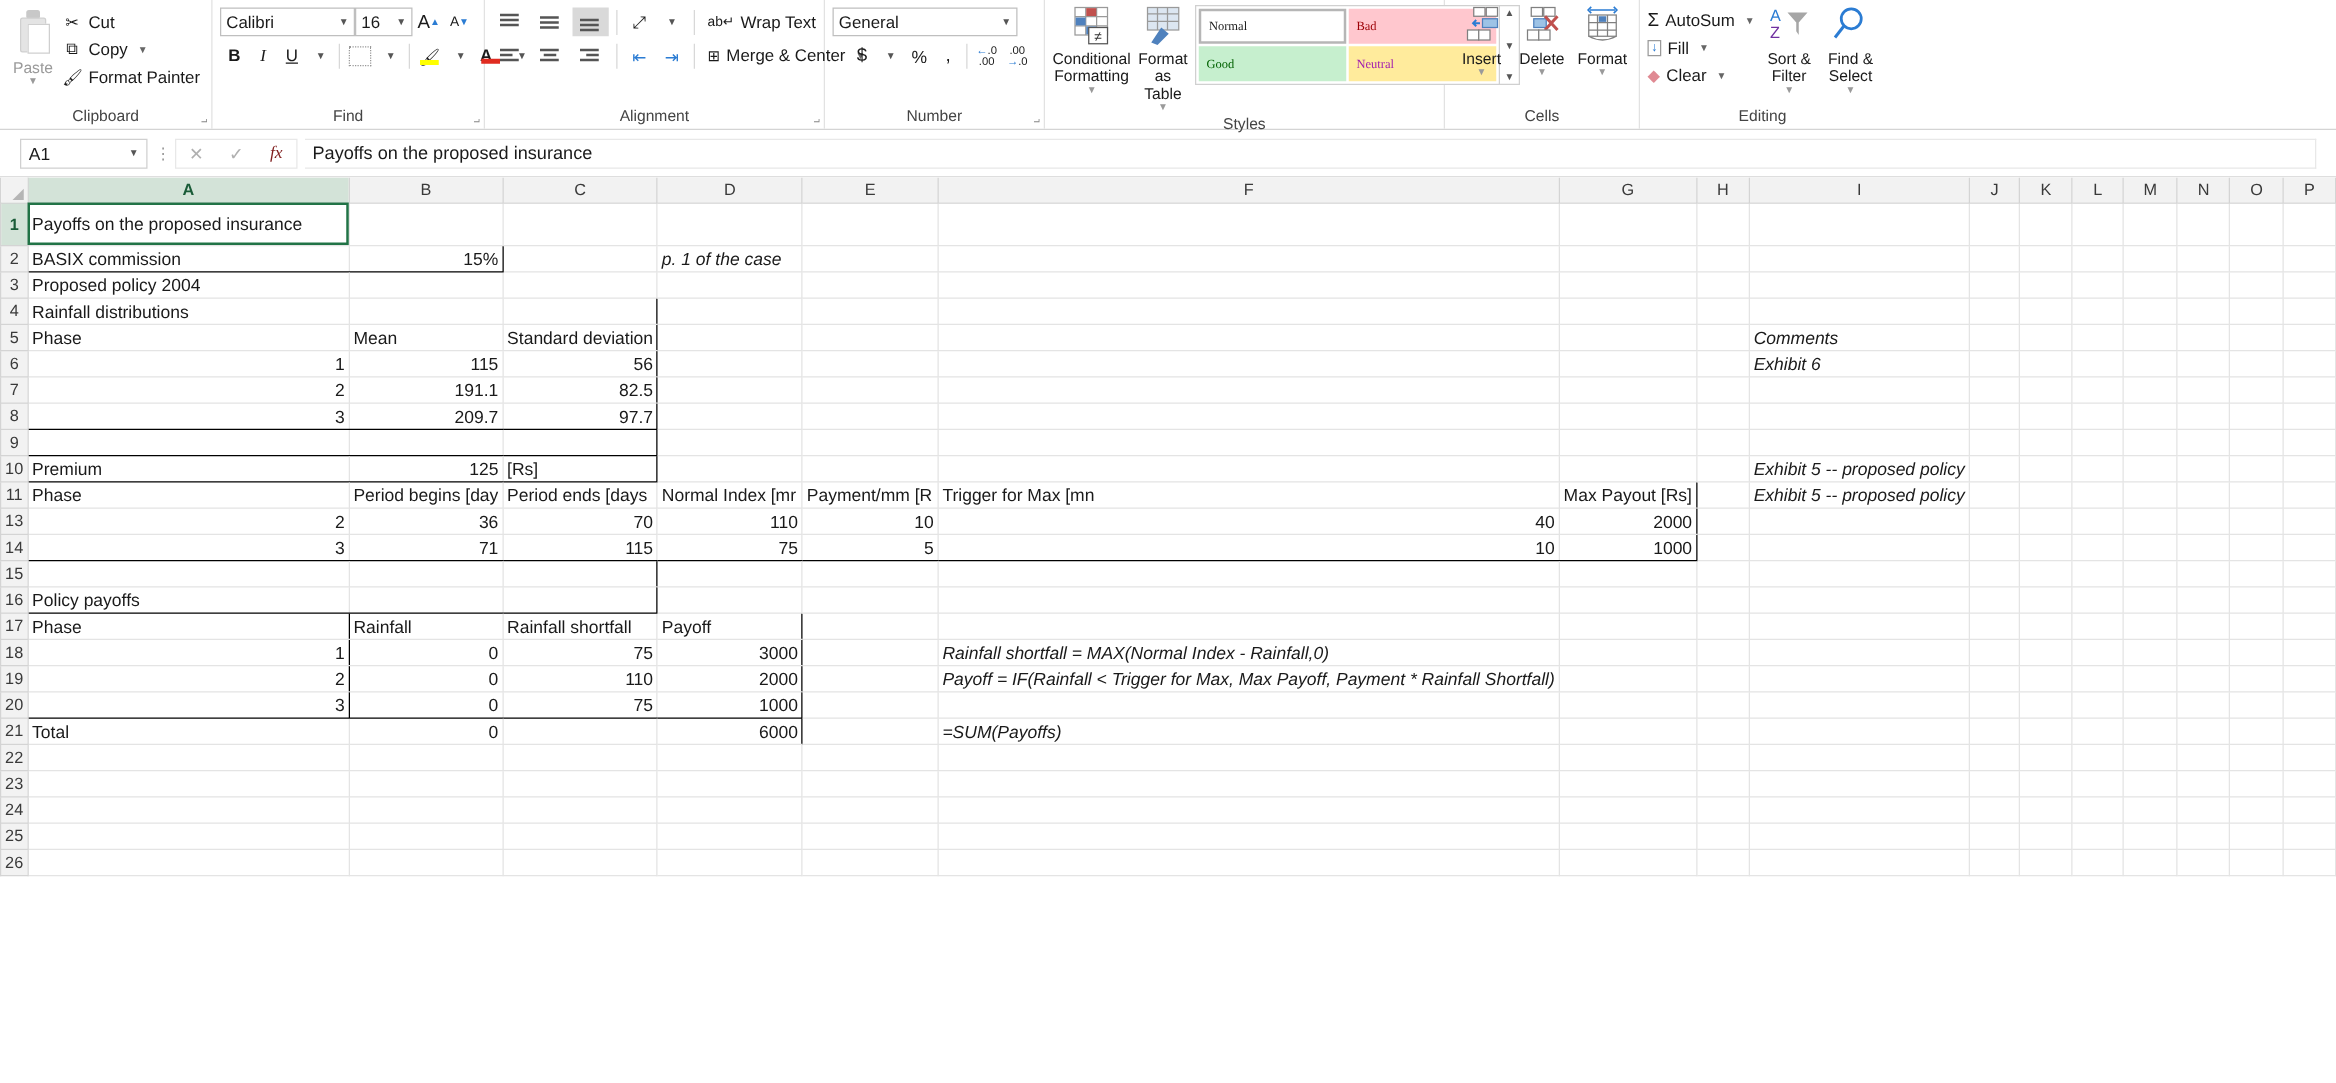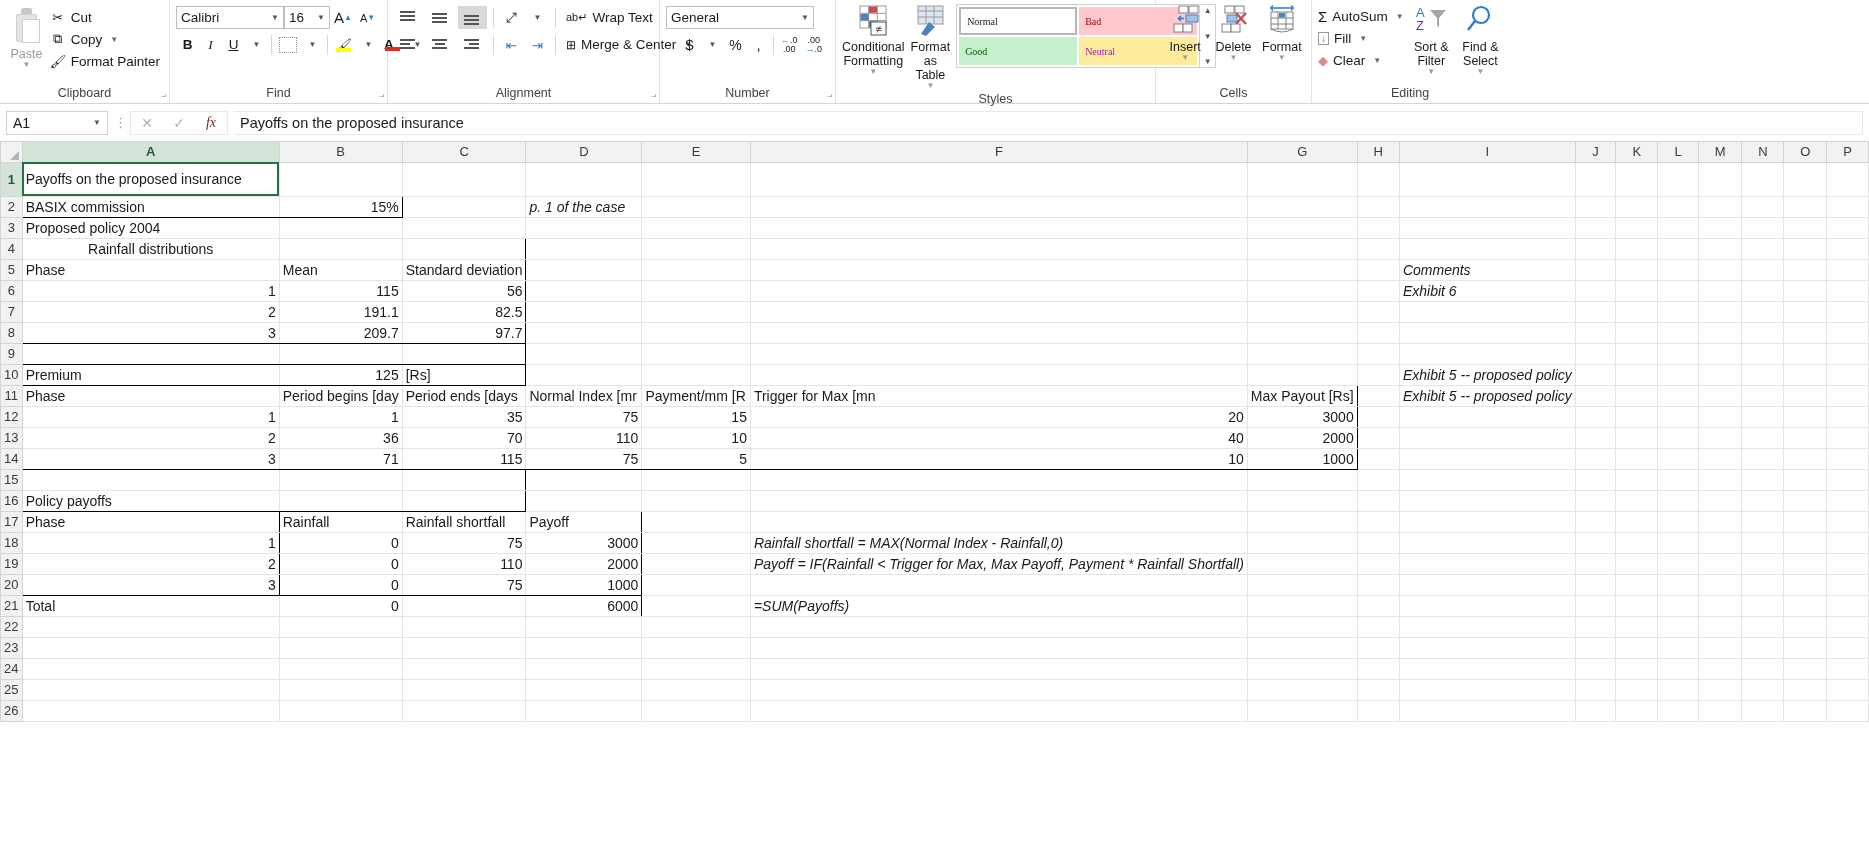--- a/index.html
+++ b/index.html
@@ -119,21 +119,21 @@
   .csbar div{ text-align:center; font-size:8px; color:#555; line-height:9px;}
 
   
   .cellsg{ width:156px;}
   
   .editg{ width: 196px; border-right:none;}
   .ed-left{ display:flex; flex-direction:column; gap:1px; padding-top:2px;}
   .ed-item{ display:flex; align-items:center; gap:5px; font-size:13.5px; color:#1a1a1a; height:21px; white-space:nowrap;}
 
   
-  .fbar{ height:38px; display:flex; align-items:center; padding:0 6px; gap:6px; background:#fff; border-bottom:1px solid #d4d4d4;}
+  .fbar{ height:38px; display:flex; align-items:center; padding:0 16px; gap:6px; background:#fff; border-bottom:1px solid #d4d4d4;}
   .namebox{ width:102px; height:24px; border:1px solid #d0d0d0; background:#fff; display:flex; align-items:center;
             justify-content:space-between; padding:0 6px; font-size:14px; color:#1a1a1a;}
   .vdots{ color:#9a9a9a; font-size:13px; letter-spacing:1px; width:10px; text-align:center;}
   .fbtns{ display:flex; align-items:center; gap:0; height:24px; border:1px solid #e8e8e8; background:#fff;}
   .fbtn{ width:32px; text-align:center; font-size:14px; color:#b0b0b0;}
   .fbtn.fx{ color:#7f1d1d; font-style:italic; font-family:"Liberation Serif",serif;}
   .finput{ flex:1; height:24px; border:1px solid #e8e8e8; border-left:none; background:#fff;
            display:flex; align-items:center; padding:0 6px; font-size:14.5px; color:#1a1a1a;}
 
   
@@ -148,21 +148,21 @@
      border-style:solid; border-width:0 0 9px 9px; border-color:transparent transparent #b5b5b5 transparent;}
   .rh{ width:27px; background:#f2f2f2; border:1px solid #d4d4d4; font-size:13px; color:#3a3a3a;
        text-align:center; font-weight:normal;}
   td.cell{ border-right:1px solid #e4e4e4; border-bottom:1px solid #e4e4e4; height:21px;
            font-size:14px; color:#1a1a1a; padding:0 3px; overflow:hidden; white-space:nowrap; vertical-align:middle;}
   .r{ text-align:right;} .l{ text-align:left;}
   .green{ color:#33cc77; font-style:italic; }
   .ovf{ overflow:visible; position:relative; z-index:2;}
   .title-cell{ font-size:22px; }
   
-  .bt{ border-top:1.6px solid #000 !important;text-align:center;}
+  .bt{ border-top:1.6px solid #000 !important;}
   .bb{ border-bottom:1.6px solid #000 !important;}
   .bl{ border-left:1.6px solid #000 !important;}
   .br{ border-right:1.6px solid #000 !important;}
   
   .sel{ outline:2px solid #217346; outline-offset:-2px; position:relative; z-index:3;}
   .colhdr .active{ background:#d3e3d8; color:#1a5c38; font-weight:bold;}
   .rh.active{ background:#d3e3d8; color:#1a5c38; font-weight:bold;}
 </style>
 </head>
 <body>
@@ -771,39 +771,20 @@
         <td class="cell l green ovf">Exhibit 5 -- proposed policy</td>
         <td class="cell"></td>
         <td class="cell"></td>
         <td class="cell"></td>
         <td class="cell"></td>
         <td class="cell"></td>
         <td class="cell"></td>
         <td class="cell"></td>
       </tr>
 
-      <tr>
-        <th class="rh">12</th>
-        <td class="cell r bl">1</td>
-        <td class="cell r">1</td>
-        <td class="cell r">35</td>
-        <td class="cell r">75</td>
-        <td class="cell r">15</td>
-        <td class="cell r">20</td>
-        <td class="cell r br">3000</td>
-        <td class="cell"></td>
-        <td class="cell"></td>
-        <td class="cell"></td>
-        <td class="cell"></td>
-        <td class="cell"></td>
-        <td class="cell"></td>
-        <td class="cell"></td>
-        <td class="cell"></td>
-        <td class="cell"></td>
-      </tr>
 
       <tr>
         <th class="rh">13</th>
         <td class="cell r bl">2</td>
         <td class="cell r">36</td>
         <td class="cell r">70</td>
         <td class="cell r">110</td>
         <td class="cell r">10</td>
         <td class="cell r">40</td>
         <td class="cell r br">2000</td>

